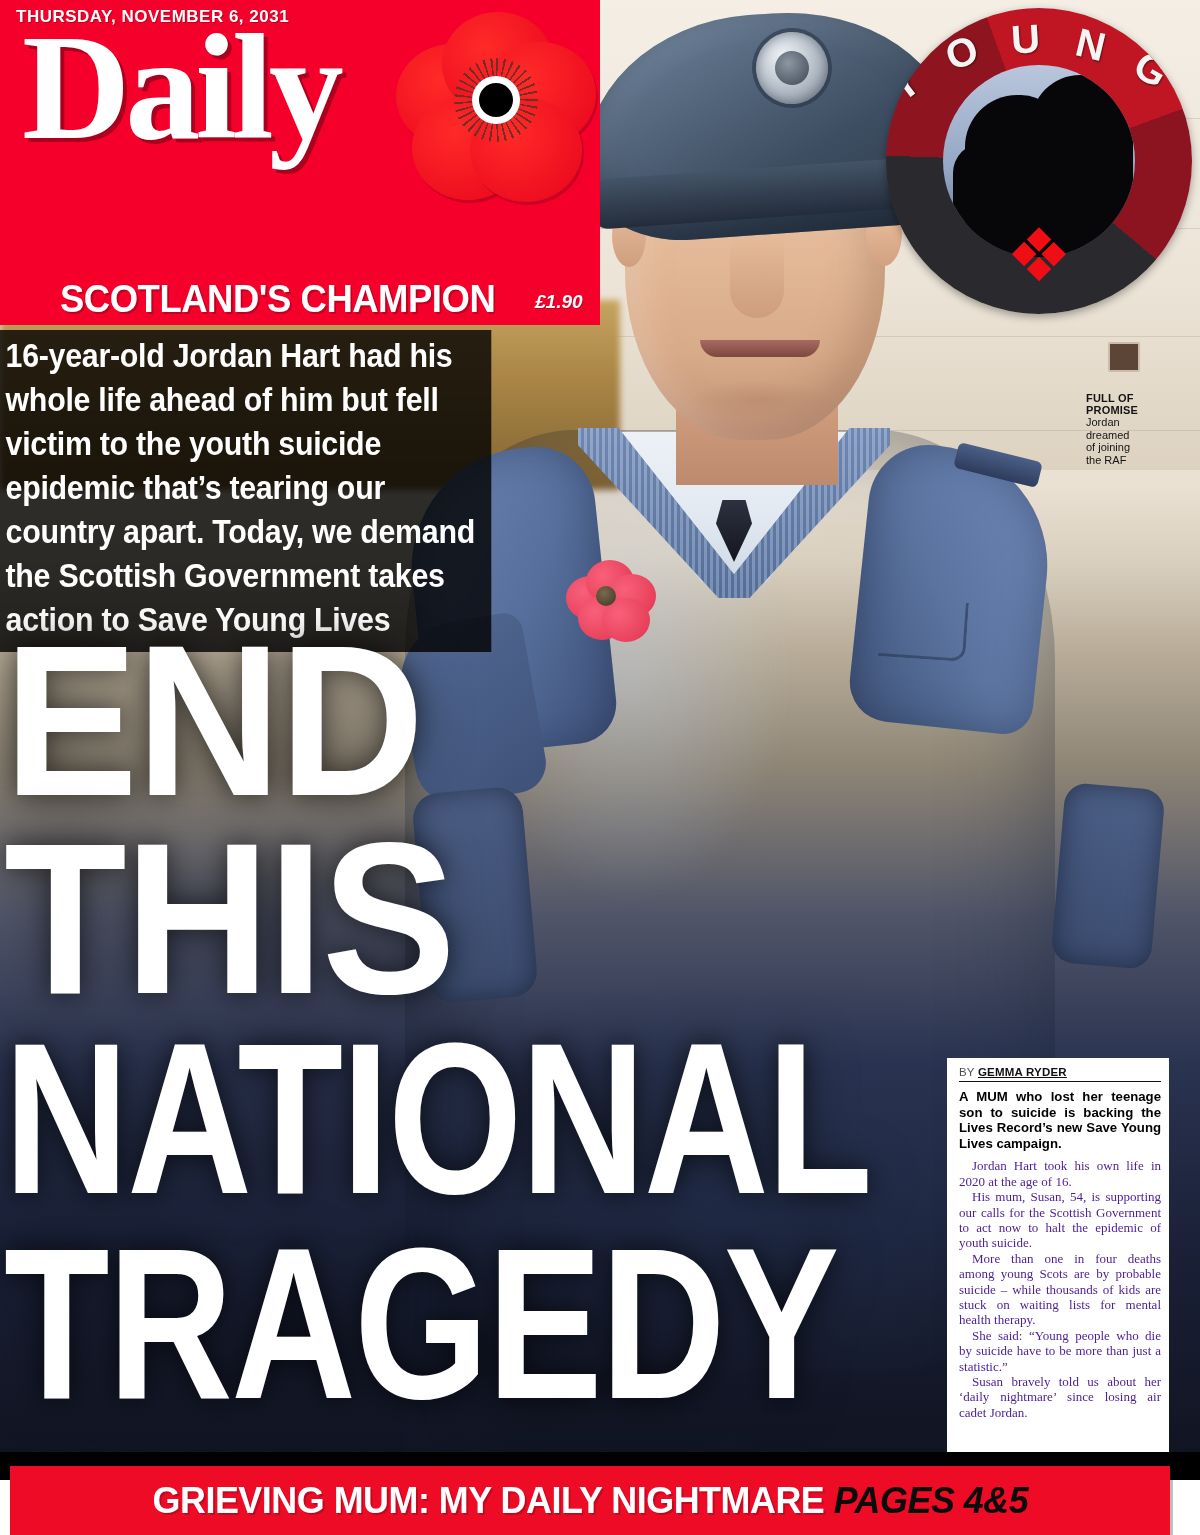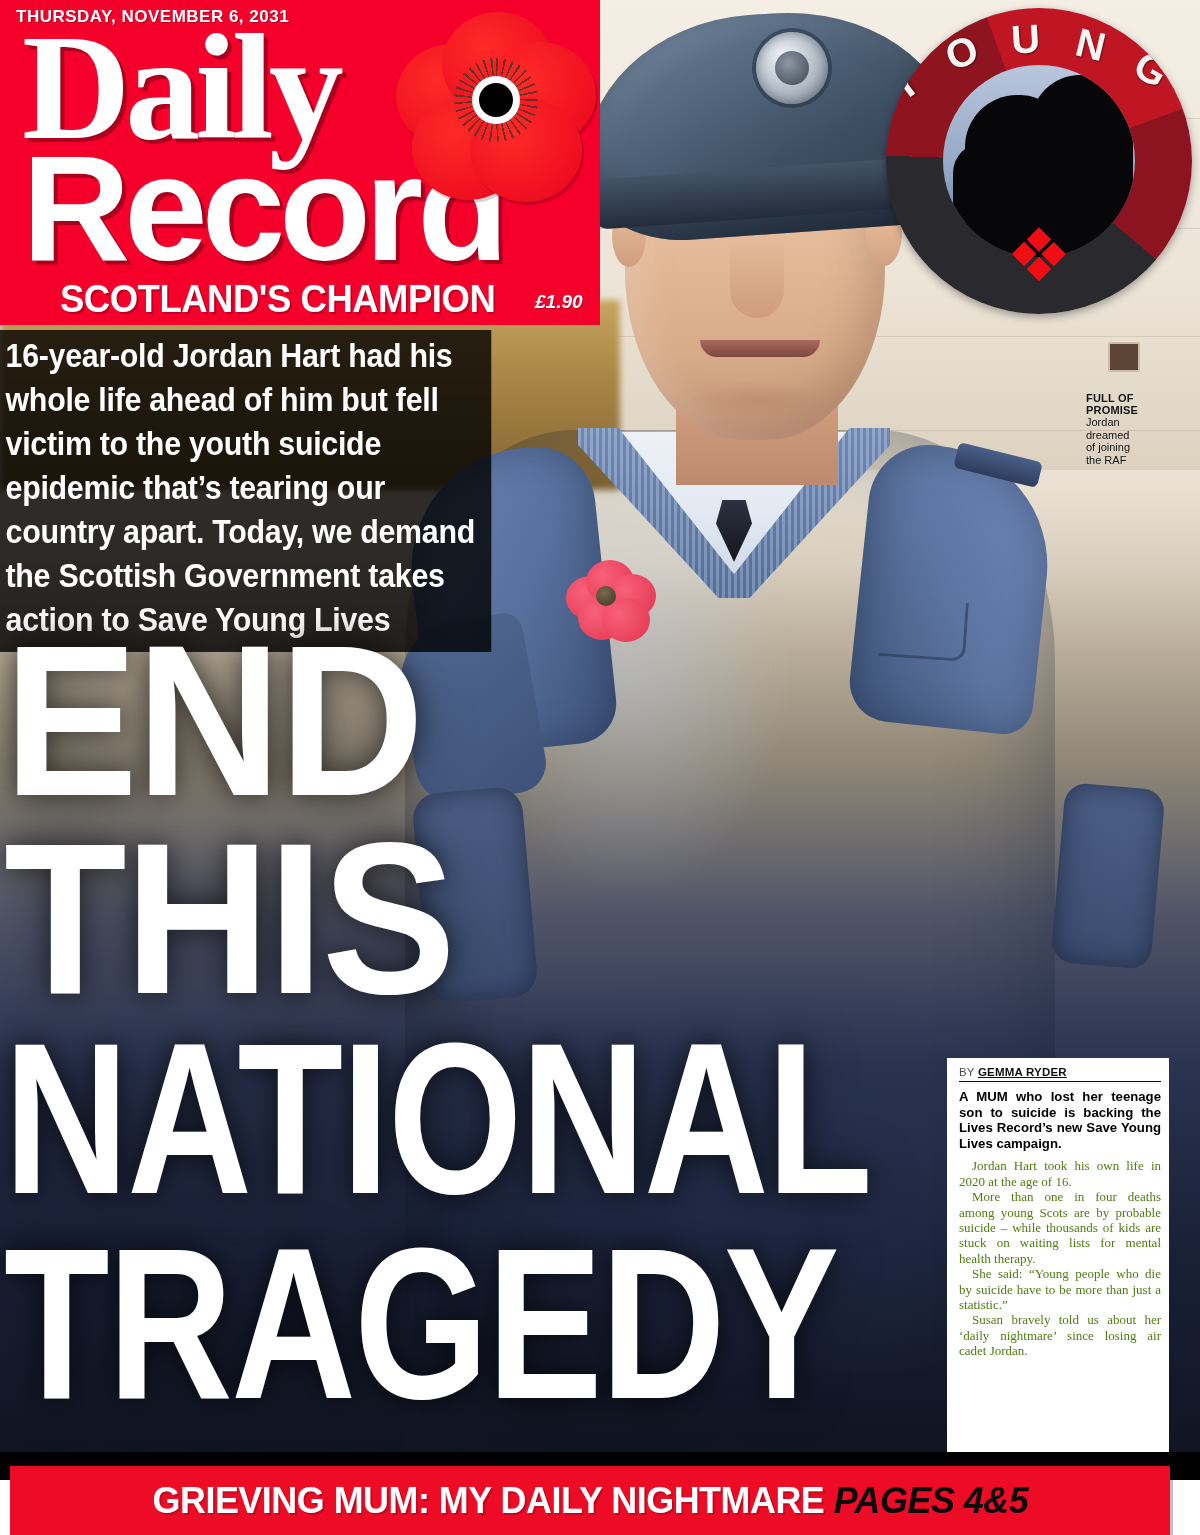--- a/index.html
+++ b/index.html
@@ -306,21 +306,21 @@
     font-family:"Liberation Sans",sans-serif;
   }
   .byline .by{font-weight:normal;opacity:.75;}
   .byline .who{font-weight:bold;text-decoration:underline;}
   .intro{
     font-size:13.2px;line-height:15.6px;font-weight:bold;color:#000;
     text-align:justify;margin:0 0 7px 0;
     font-family:"Liberation Sans",sans-serif;
   }
   .body-p{
-    font-size:13px;line-height:15.4px;color:#4d7c0f;
+    font-size:13px;line-height:15.4px;color:#4c1d95;
     text-align:justify;margin:0;text-indent:13px;
     font-family:"Liberation Serif",serif;
   }
 
   
   .caption{
     position:absolute;left:1086px;top:392px;width:78px;
     text-align:left;color:#141414;
     font-family:"Liberation Sans",sans-serif;
   }
@@ -395,21 +395,20 @@
 
     <div class="beret"></div>
     <div class="beret-band"></div>
     <div class="beret-badge"></div>
   </div>
 
   <div class="masthead">
     <div class="date-line">THURSDAY, NOVEMBER 6, 2031</div>
     <div class="logo">
       <div class="logo-l1">Daily</div>
-      <div class="logo-l2">Record</div>
     </div>
     <div class="tagline">SCOTLAND'S CHAMPION</div>
     <div class="price">£1.90</div>
   </div>
 
   <div class="poppy-mast">
     <div class="mp mp1"></div>
       <div class="mp mp2"></div>
       <div class="mp mp3"></div>
     <div class="mp mp4"></div>
@@ -453,20 +452,21 @@
   </div>
 
   <div class="article">
     <div class="byline">
       <span class="by">BY</span>
       <span class="who">GEMMA RYDER</span>
     </div>
     <p class="intro">A MUM who lost her teenage son to suicide is backing the Lives Record’s new Save Young Lives campaign.</p>
     <div id="article-body">
         <p class="body-p">Jordan Hart took his own life in 2020 at the age of 16.</p>
+        <p class="body-p">His mum, Susan, 54, is supporting our calls for the Scottish Government to act now to halt the epidemic of youth suicide.</p>
         <p class="body-p">More than one in four deaths among young Scots are by probable suicide – while thousands of kids are stuck on waiting lists for mental health therapy.</p>
         <p class="body-p">She said: “Young people who die by suicide have to be more than just a statistic.”</p>
         <p class="body-p">Susan bravely told us about her ‘daily nightmare’ since losing air cadet Jordan.</p>
       </div>
   </div>
 
   <div class="banner-bg-black"></div>
   <div class="banner">
     <div class="banner-inner">
       <span class="banner-white">GRIEVING MUM: MY DAILY NIGHTMARE</span>

